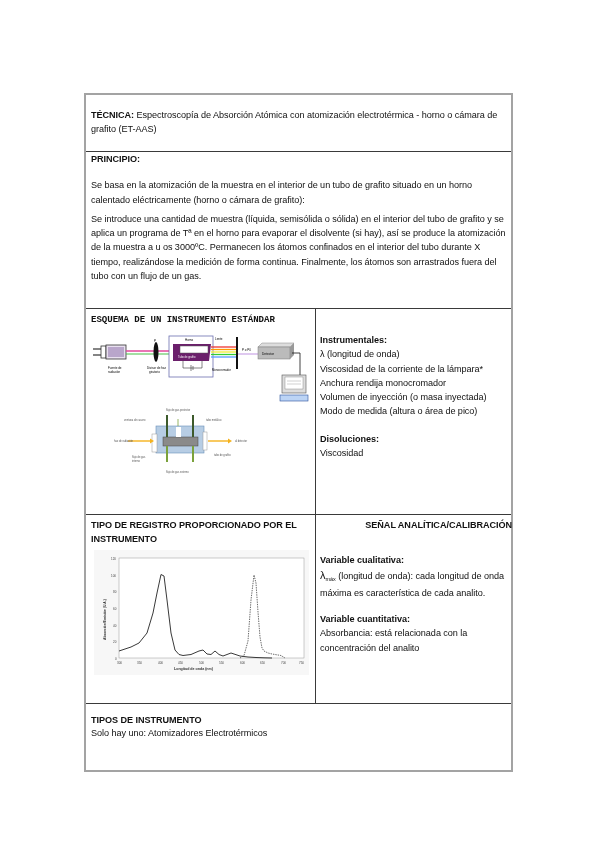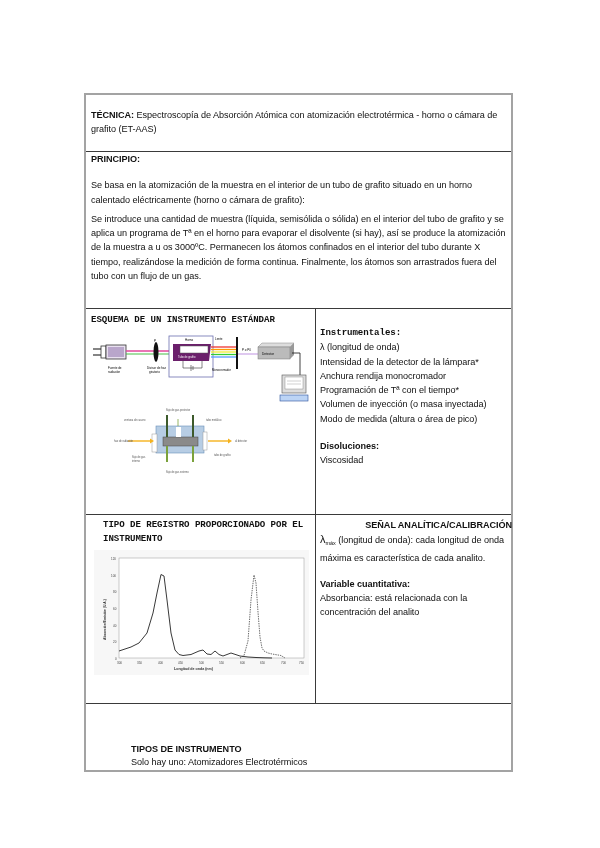--- a/index.html
+++ b/index.html
@@ -118,32 +118,31 @@
       <text x="24" y="117" font-size="2.6" fill="#555">haz de radiación</text>
       <text x="145" y="117" font-size="2.6" fill="#555">al detector</text>
       <text x="42" y="133" font-size="2.6" fill="#555">flujo de gas</text>
       <text x="42" y="137" font-size="2.6" fill="#555">interno</text>
       <text x="124" y="131" font-size="2.6" fill="#555">tubo de grafito</text>
       <text x="76" y="148" font-size="2.6" fill="#555">flujo de gas externo</text>
     </g>
   </svg>
 
   <div class="cell txt" style="left:234px; top:218px; width:192px;">
-    <p class="b" style="margin-top:13px;font-family:Liberation Mono, monospace;">Instrumentales:</p>
+    <p class="b" style="margin-top:20px;">Instrumentales:</p>
     <p>λ (longitud de onda)</p>
-    <p>Intensidad de la detector de la lámpara*</p>
+    <p>Viscosidad de la corriente de la lámpara*</p>
     <p>Anchura rendija monocromador</p>
-    <p>Programación de Tª con el tiempo*</p>
     <p>Volumen de inyección (o masa inyectada)</p>
     <p>Modo de medida (altura o área de pico)</p>
     <p class="b" style="margin-top:13px;">Disoluciones:</p>
     <p>Viscosidad</p>
   </div>
 
-  <div class="cell txt" style="left:17px; top:423px; width:222px;font-family:Liberation Mono, monospace;">
+  <div class="cell txt" style="left:5px; top:423px; width:222px;">
     <p class="b">TIPO DE REGISTRO PROPORCIONADO POR EL INSTRUMENTO</p>
   </div>
   <svg style="position:absolute; left:8px; top:455px;" width="215" height="125" viewBox="0 0 215 125">
     <rect x="0" y="0" width="215" height="125" fill="#f7f7f7"></rect>
     <rect x="25" y="8" width="185" height="100" fill="#fff" stroke="#999" stroke-width="0.5"></rect>
     <g font-size="3" fill="#444">
       <text x="17" y="10">120</text>
         <text x="17" y="27">100</text>
         <text x="19" y="43">80</text>
       <text x="19" y="60">60</text>
@@ -162,22 +161,23 @@
         <text x="205" y="114">750</text>
     </g>
     <text x="80" y="120" font-size="3.6" font-weight="bold" fill="#333">Longitud de onda (nm)</text>
     <text x="0" y="0" font-size="3.4" font-weight="bold" fill="#333" transform="translate(12,90) rotate(-90)">Absorción/Emisión (U.A.)</text>
     <path d="M25 101 L37 97 L45 93 L53 83 L59 63 L63 43 L67 24.5 L70 26 L73 50 L77 83 L81 100 L85 104.5 L89 105.5 L97 104.5 L105 101 L109 100 L113 104 L117 104.5 L121 101 L125 104.5 L129 106 L137 103 L146 106 L154 107 L162 107.5 L170 107.8 L178 108" fill="none" stroke="#222" stroke-width="0.9"></path>
     <path d="M146 108 L150 105.5 L154 91 L157 50 L160 25 L162 33 L164 62 L166 87 L168 98 L170 101 L174 103 L178 104 L187 105.5 L191 108" fill="none" stroke="#444" stroke-width="0.8" stroke-dasharray="1.4,1"></path>
   </svg>
 
   <div class="cell txt" style="left:234px; top:423px; width:192px;">
     <p class="b" style="padding-left:2px;text-align:right;">SEÑAL ANALÍTICA/CALIBRACIÓN</p>
+    <p class="b" style="margin-top:21px;">Variable cualitativa:</p>
     <p><span style="font-size:11px;">λ</span><span class="sub">máx</span><span> (longitud de onda): cada longitud de onda máxima es característica de cada analito.</span></p>
     <p class="b" style="margin-top:12px;">Variable cuantitativa:</p>
     <p>Absorbancia: está relacionada con la concentración del analito</p>
   </div>
 
-  <div class="cell txt" style="left:5px; top:648px; width:418px; line-height:13px;margin-left:40px;">
+  <div class="cell txt" style="left:5px; top:619px; width:418px; line-height:13px;">
     <p class="b">TIPOS DE INSTRUMENTO</p>
     <p>Solo hay uno: Atomizadores Electrotérmicos</p>
   </div>
 </div>
 
 </body></html>

